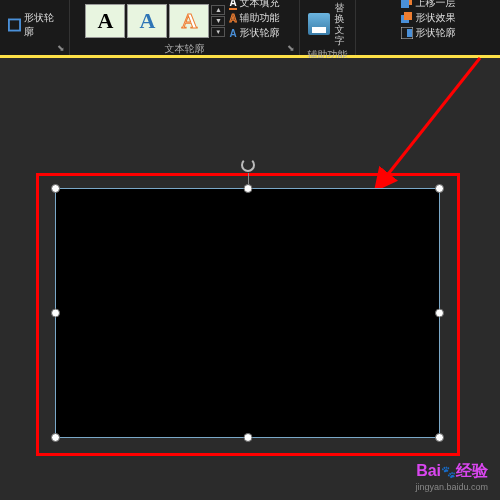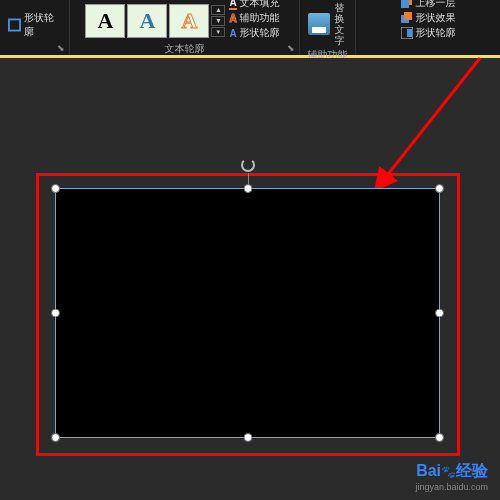--- a/index.html
+++ b/index.html
@@ -204,21 +204,21 @@
       position: absolute;
       bottom: 8px;
       right: 12px;
       color: #aaa;
       font-size: 11px;
       text-align: right;
     }
     .watermark .brand {
       font-size: 16px;
       font-weight: bold;
-      color: #3b82f6;
+      color: #d946ef;
       margin-top: 20px;
     }
     .watermark .site {
       font-size: 9px;
       color: #888;
     }
   </style>
 </head>
 <body>
 

